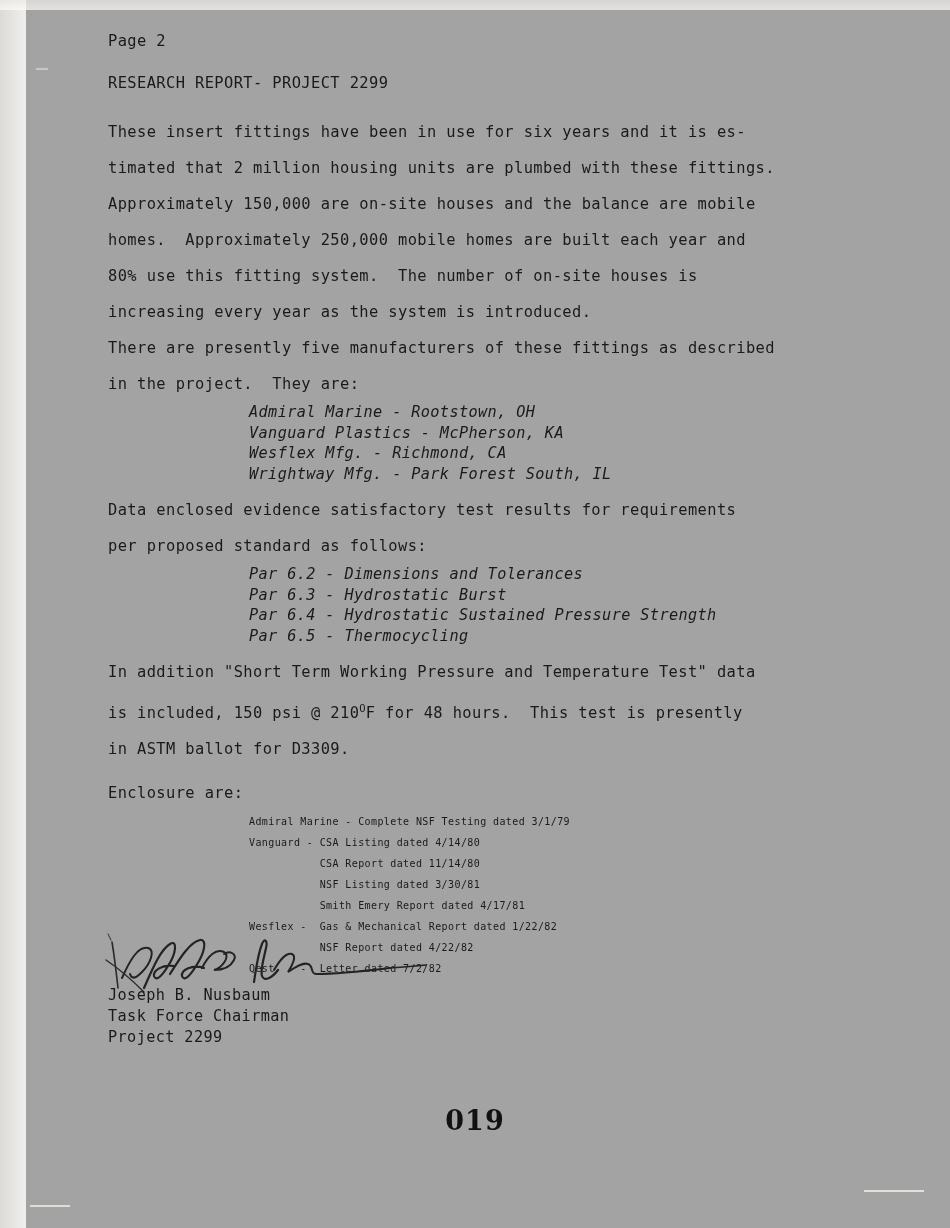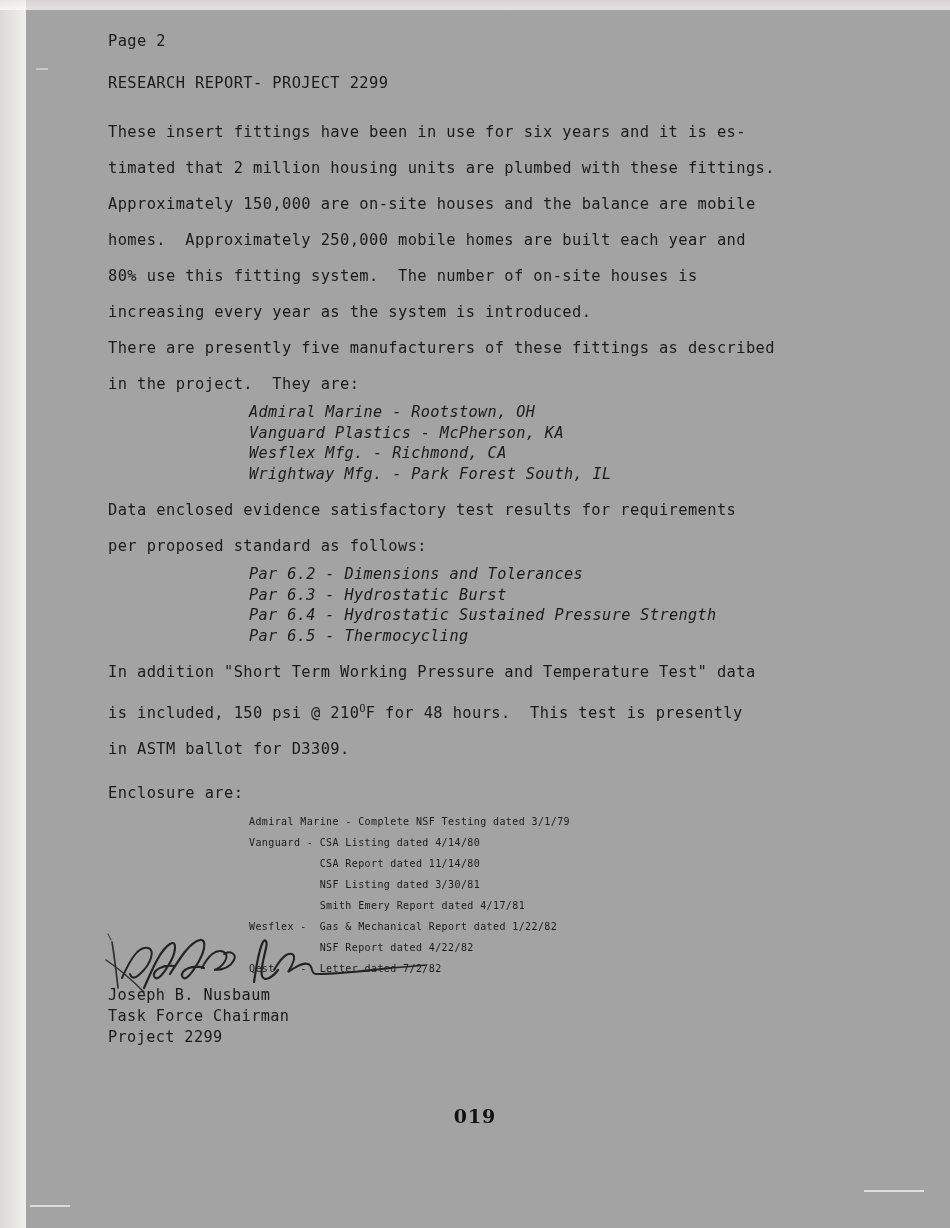--- a/index.html
+++ b/index.html
@@ -94,21 +94,21 @@
     line-height: 21px;
     font-size: 15.2px;
   }
   .folio {
     position: absolute;
     left: 0; right: 0;
     top: 1105px;
     text-align: center;
     font-family: "DejaVu Serif", serif;
     font-weight: bold;
-    font-size: 19px;
+    font-size: 27px;
     letter-spacing: 1px;
     color: #111;
   }
   .mark-1 {
     position: absolute;
     left: 36px; top: 68px;
     width: 12px; height: 2px;
     background: #c9c7c3;
   }
   .mark-2 {

